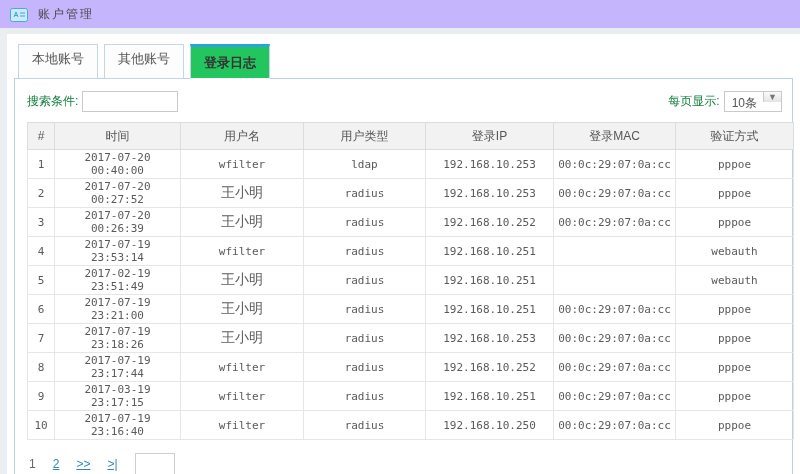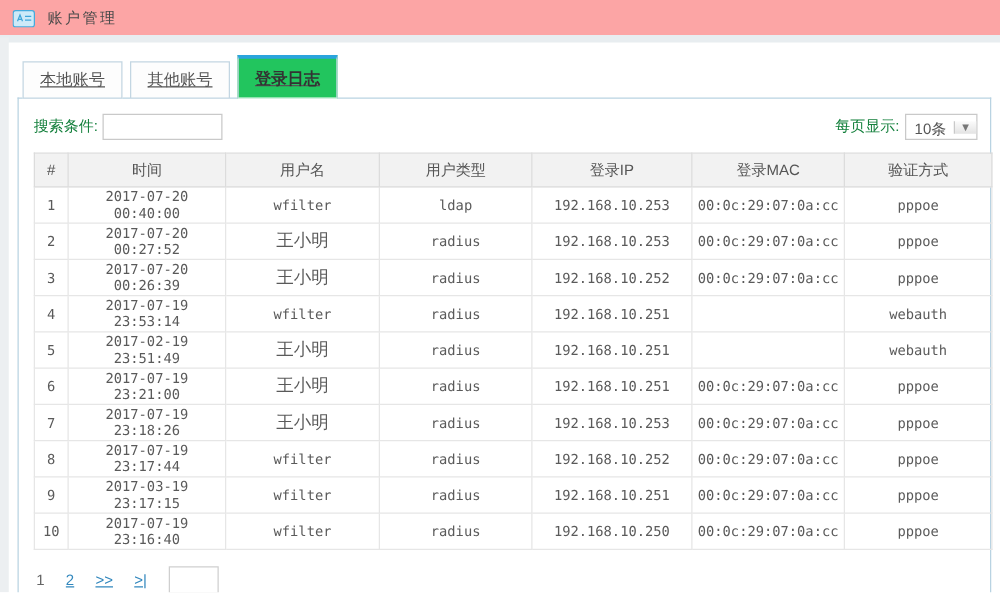--- a/index.html
+++ b/index.html
@@ -1,45 +1,45 @@
 <!DOCTYPE html>
 <html><head>
 <meta charset="utf-8">
 <style>
   * { margin: 0; padding: 0; box-sizing: border-box; }
   html, body { background: #fff; }
   body { font-family: "Liberation Sans", "DejaVu Sans", sans-serif; font-size: 12px; color: #555; }
   .screen { position: relative; width: 800px; height: 474px; background: #fff; overflow: hidden; }
 
   
-  .titlebar { display: flex; align-items: center; gap: 10px; padding: 6px 10px 5px 10px; background: #fca5a5; }
+  .titlebar { display: flex; align-items: center; gap: 10px; padding: 6px 10px 5px 10px; background: #c4b5fd; }
   .titlebar .app-icon { width: 18px; height: 14px; display: inline-block; }
   .titlebar .title { color: #4a4a4a; font-size: 12px; letter-spacing: 2px; }
   .top-band { height: 6px; background: #e8edf0; }
 
   
   .left-gutter { position: absolute; left: 0; top: 30px; bottom: 0; width: 7px; background: #eceff1; }
 
   
-  .tabs { display: flex; align-items: flex-end; margin: 10px 0 0 18px; position: relative; z-index: 2; text-decoration: underline; }
+  .tabs { display: flex; margin: 10px 0 0 18px; position: relative; z-index: 2; }
   .tab { border: 1px solid #c3d6e2; background: #fdfdfd; color: #555; font-size: 13px;
          padding: 5px 13px 5px 13px; margin-right: 6px; margin-bottom: -1px; cursor: pointer; }
   .tab.active { background: #22c55e; color: #333; font-weight: bold; border-top: 3px solid #2aa4dd;
                 border-bottom: 1px solid #fff; padding-top: 7px; padding-bottom: 6px; }
 
   
   .panel { position: relative; margin: 0 7px 0 14px; border: 1px solid #b9d3e2; border-bottom: none;
            background: #fff; height: 420px; z-index: 1; }
 
   
   .controls { display: flex; justify-content: space-between; align-items: center; padding: 12px 10px 10px 12px; }
   .ctrl-left, .ctrl-right { display: flex; align-items: center; gap: 4px; }
   .ctrl-label { color: #15803d; font-size: 12px; }
   .search-box { width: 96px; height: 21px; border: 1px solid #c9c9c9; background: #fff; font-size: 12px; padding: 0 4px; outline: none; }
-  .fakeselect { display: flex; align-items: center; height: 21px; border: 1px solid #c9c9c9; background: #fff; cursor: pointer; }
+  .fakeselect { display: flex; align-items: flex-start; height: 21px; border: 1px solid #c9c9c9; background: #fff; cursor: pointer; }
   .fakeselect .val { padding: 3px 6px 0 7px; font-size: 12px; color: #555; min-width: 30px; }
   .fakeselect .arrow-btn { width: 18px; background: linear-gradient(#fbfbfb, #e3e3e3); border-left: 1px solid #c9c9c9;
                            display: flex; align-items: center; justify-content: center; color: #777; font-size: 9px; }
 
   
   table.log { border-collapse: collapse; width: 766px; margin: 0 10px 0 12px; table-layout: fixed; }
   table.log th { background: #f2f2f2; border: 1px solid #dcdcdc; height: 27px; font-weight: normal;
                  font-size: 12px; color: #555; text-align: center; }
   table.log td { border: 1px solid #e6e6e6; height: 29px; text-align: center; color: #5a5a5a; }
   td.mono { font-family: "DejaVu Sans Mono", "Liberation Mono", monospace; font-size: 11px; }

